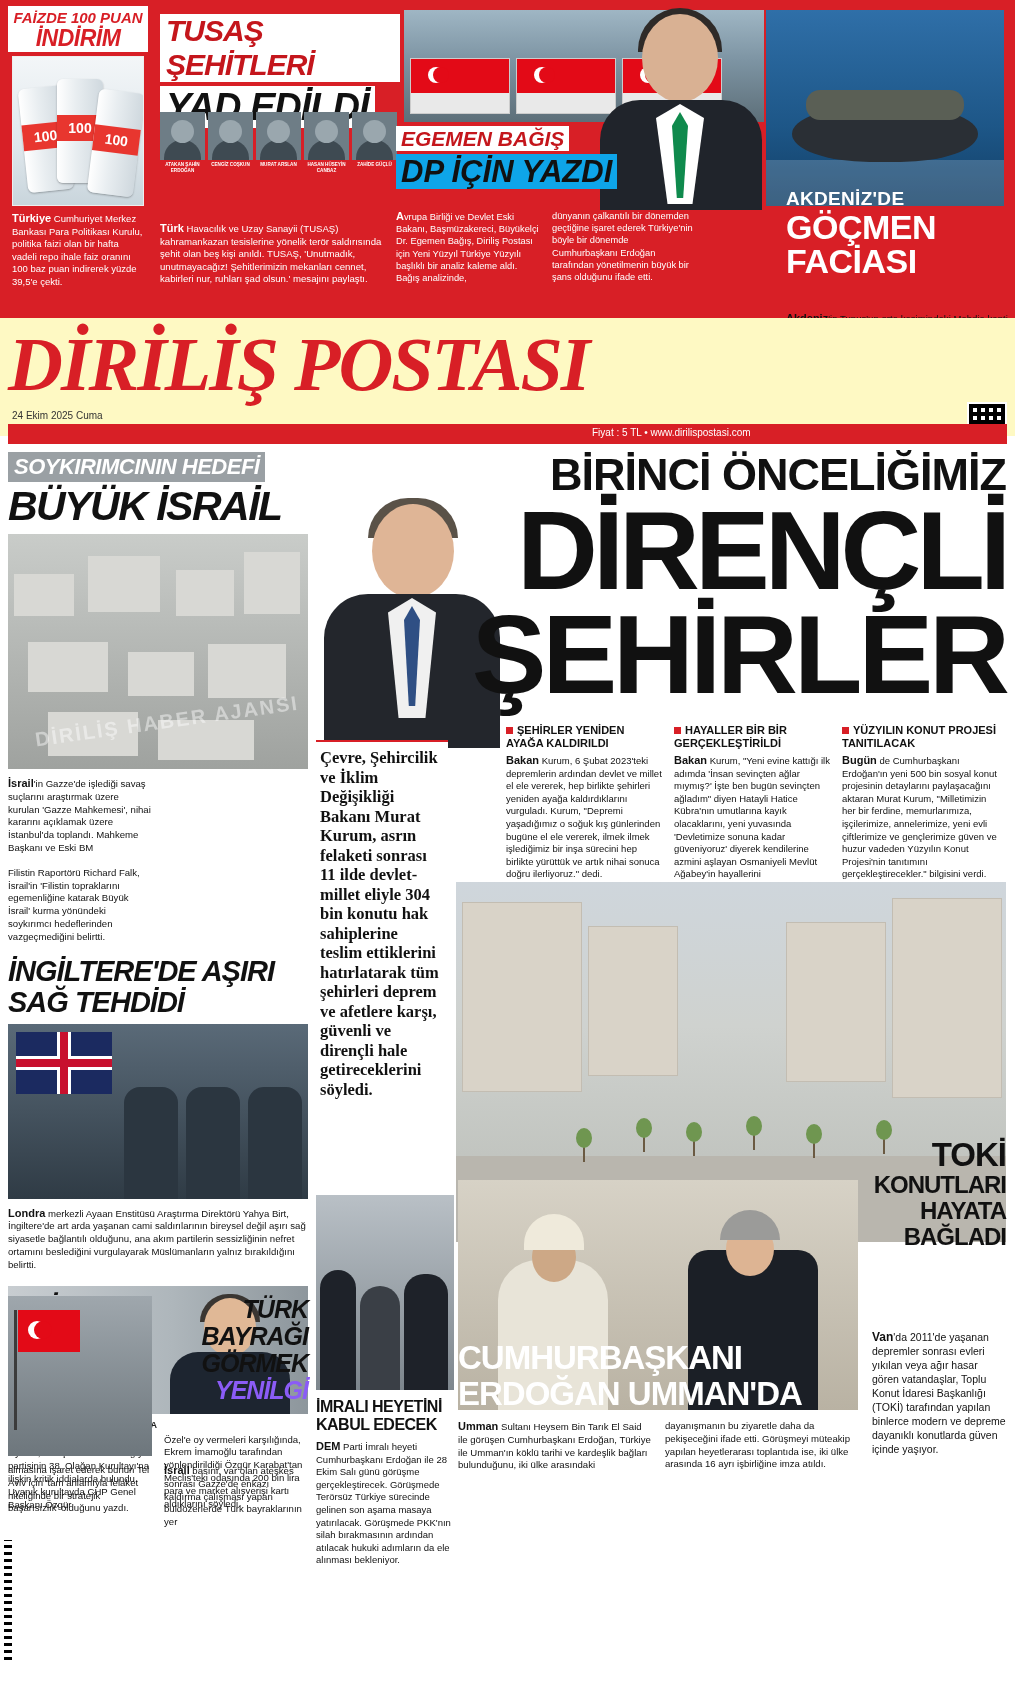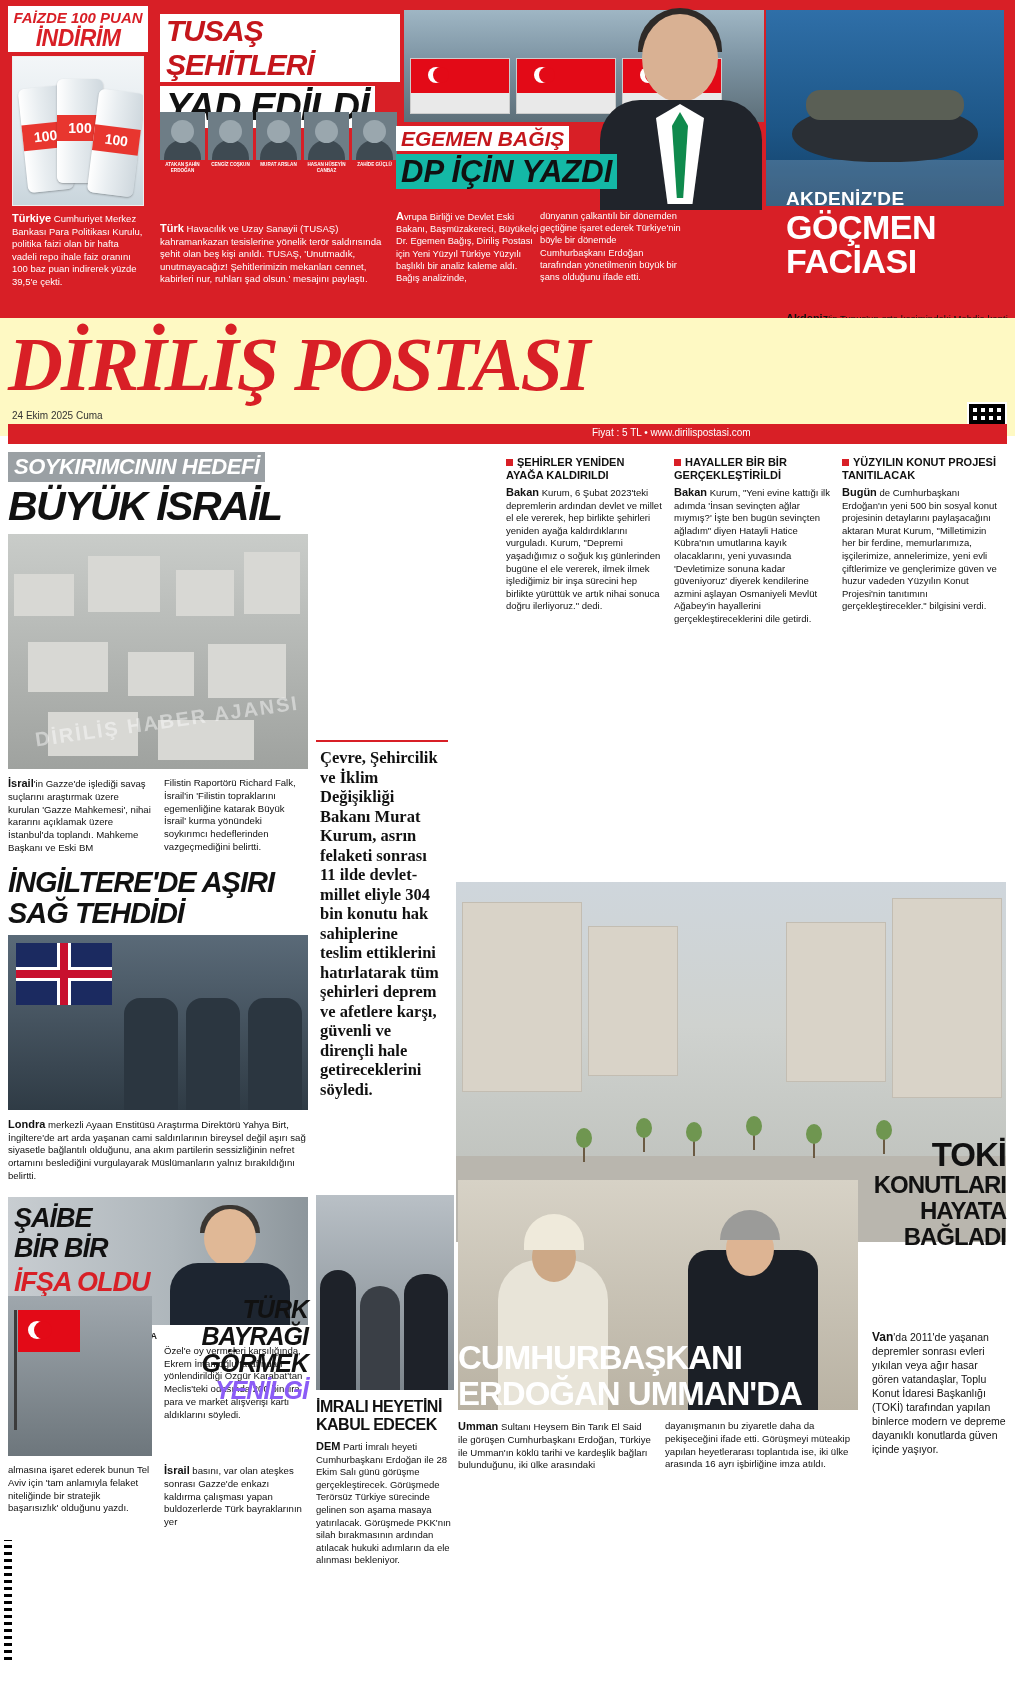--- a/index.html
+++ b/index.html
@@ -65,23 +65,23 @@
                    background:#9aa7ae;}
   .face .ph:before{ content:""; position:absolute; left:4px; bottom:0; width:37px;height:20px;border-radius:18px 18px 0 0;
                    background:#3e4a52;}
   .face .nm { font-size:4.6px; color:#fff; text-align:center; line-height:6px; padding-top:2px; font-weight:bold;}
   .tusas-body { position:absolute; left:160px; top:222px; width:230px; font-size:9.6px; line-height:12.6px; color:#fff; }
   .tusas-body b { font-size:11px; }
 
   .egemen { position:absolute; left:396px; top:126px; width:250px; }
   .egemen .l1 { background:#fff; color:#c4161c; font-weight:bold; font-style:italic; font-size:21px;
                 line-height:25px; padding:0 5px; display:inline-block; }
-  .egemen .l2 { background:#14b8a6; color:#111; font-weight:bold; font-style:italic; font-size:31px;
+  .egemen .l2 { background:#0ea5e9; color:#111; font-weight:bold; font-style:italic; font-size:31px;
                 line-height:35px; padding:0 5px; display:inline-block; margin-top:3px;}
-  .egemen-cols { position:absolute; left:396px; top:210px; width:300px; display:flex; 
+  .egemen-cols { position:absolute; left:396px; top:210px; width:300px; display:flex; gap:12px;
                  color:#fff; font-size:9.3px; line-height:12.2px;}
   .egemen-cols .c { width:144px; }
   .egemen-cols b { font-size:11px; }
 
   .photo-trucks {
     position:absolute; left:404px; top:10px; width:360px; height:112px;
     background:linear-gradient(180deg,#9fb6c4 0%, #7d94a3 45%, #5d6f79 100%);
     overflow:hidden;
   }
   .truck { position:absolute; bottom:8px; height:56px; background:#e9e9e9; border:1px solid #ccc;}
@@ -141,21 +141,21 @@
   .leftcol { position:absolute; left:8px; top:452px; width:300px; }
   .soyk { background:#9aa0a4; color:#fff; font-style:italic; font-weight:bold; font-size:22px;
           padding:2px 6px; display:inline-block; letter-spacing:-.5px;}
   .buyuk { font-style:italic; font-weight:bold; font-size:41px; line-height:44px; color:#111;
            letter-spacing:-1.5px; margin-top:2px;}
   .photo-gaza { margin-top:6px; width:300px; height:235px; position:relative; overflow:hidden;
                 background:linear-gradient(180deg,#c9ccc9 0%,#b4b7b4 50%,#9fa29f 100%); }
   .rubble { position:absolute; background:#d8d8d4; }
   .watermark { position:absolute; color:rgba(255,255,255,.45); font-weight:bold; font-size:20px;
                transform:rotate(-8deg); letter-spacing:2px; }
-  .twocol { display:flex; gap:12px; margin-top:8px; }
+  .twocol { display:flex; gap:12px; margin-top:8px;flex-direction:column; }
   .twocol .c { width:144px; font-size:9.6px; line-height:12.8px; }
   .twocol .c b { font-size:11px; }
   .ingiltere { font-style:italic; font-weight:bold; font-size:29px; line-height:31px; margin-top:12px;
                letter-spacing:-1px;}
   .photo-uk { margin-top:6px; width:300px; height:175px; position:relative; overflow:hidden;
               background:linear-gradient(180deg,#5a6a78,#2f3b45); }
   .ukflag { position:absolute; left:8px; top:8px; width:96px; height:62px; background:#1b2a60; }
   .ukflag:before{content:"";position:absolute;left:0;top:24px;width:96px;height:14px;background:#fff;}
   .ukflag:after{content:"";position:absolute;left:41px;top:0;width:14px;height:62px;background:#fff;}
   .ukcross{position:absolute;left:0;top:27px;width:96px;height:8px;background:#c8102e;}
@@ -447,20 +447,32 @@
     </div>
     <div class="bottomleft-body">
       <div class="c">almasına işaret ederek bunun Tel Aviv için 'tam anlamıyla felaket niteliğinde bir stratejik başarısızlık' olduğunu yazdı.</div>
       <div class="c">
         <b>İsrail</b><span> basını, var olan ateşkes sonrası Gazze'de enkazı kaldırma çalışması yapan buldozerlerde Türk bayraklarının yer</span>
       </div>
     </div>
   </div>
 
   <div class="center">
+    <div class="big-head">
+      <div class="minister">
+        <div class="hair"></div>
+          <div class="head"></div>
+          <div class="body"></div>
+        <div class="shirt"></div>
+          <div class="tie"></div>
+      </div>
+      <div class="bh1">BİRİNCİ ÖNCELİĞİMİZ</div>
+      <div class="bh2">DİRENÇLİ</div>
+      <div class="bh3">ŞEHİRLER</div>
+    </div>
 
     <div class="kickers" style="margin-left:190px; width:500px;">
       <div class="kick">
         <div class="kh"><span class="sq"></span><span>ŞEHİRLER YENİDEN AYAĞA KALDIRILDI</span></div>
         <div class="kb">
           <b>Bakan</b><span> Kurum, 6 Şubat 2023'teki depremlerin ardından devlet ve millet el ele vererek, hep birlikte şehirleri yeniden ayağa kaldırdıklarını vurguladı. Kurum, "Depremi yaşadığımız o soğuk kış günlerinden bugüne el ele vererek, ilmek ilmek işlediğimiz bir inşa sürecini hep birlikte yürüttük ve artık nihai sonuca doğru ilerliyoruz." dedi.</span>
         </div>
       </div>
       <div class="kick">
         <div class="kh"><span class="sq"></span><span>HAYALLER BİR BİR GERÇEKLEŞTİRİLDİ</span></div>

